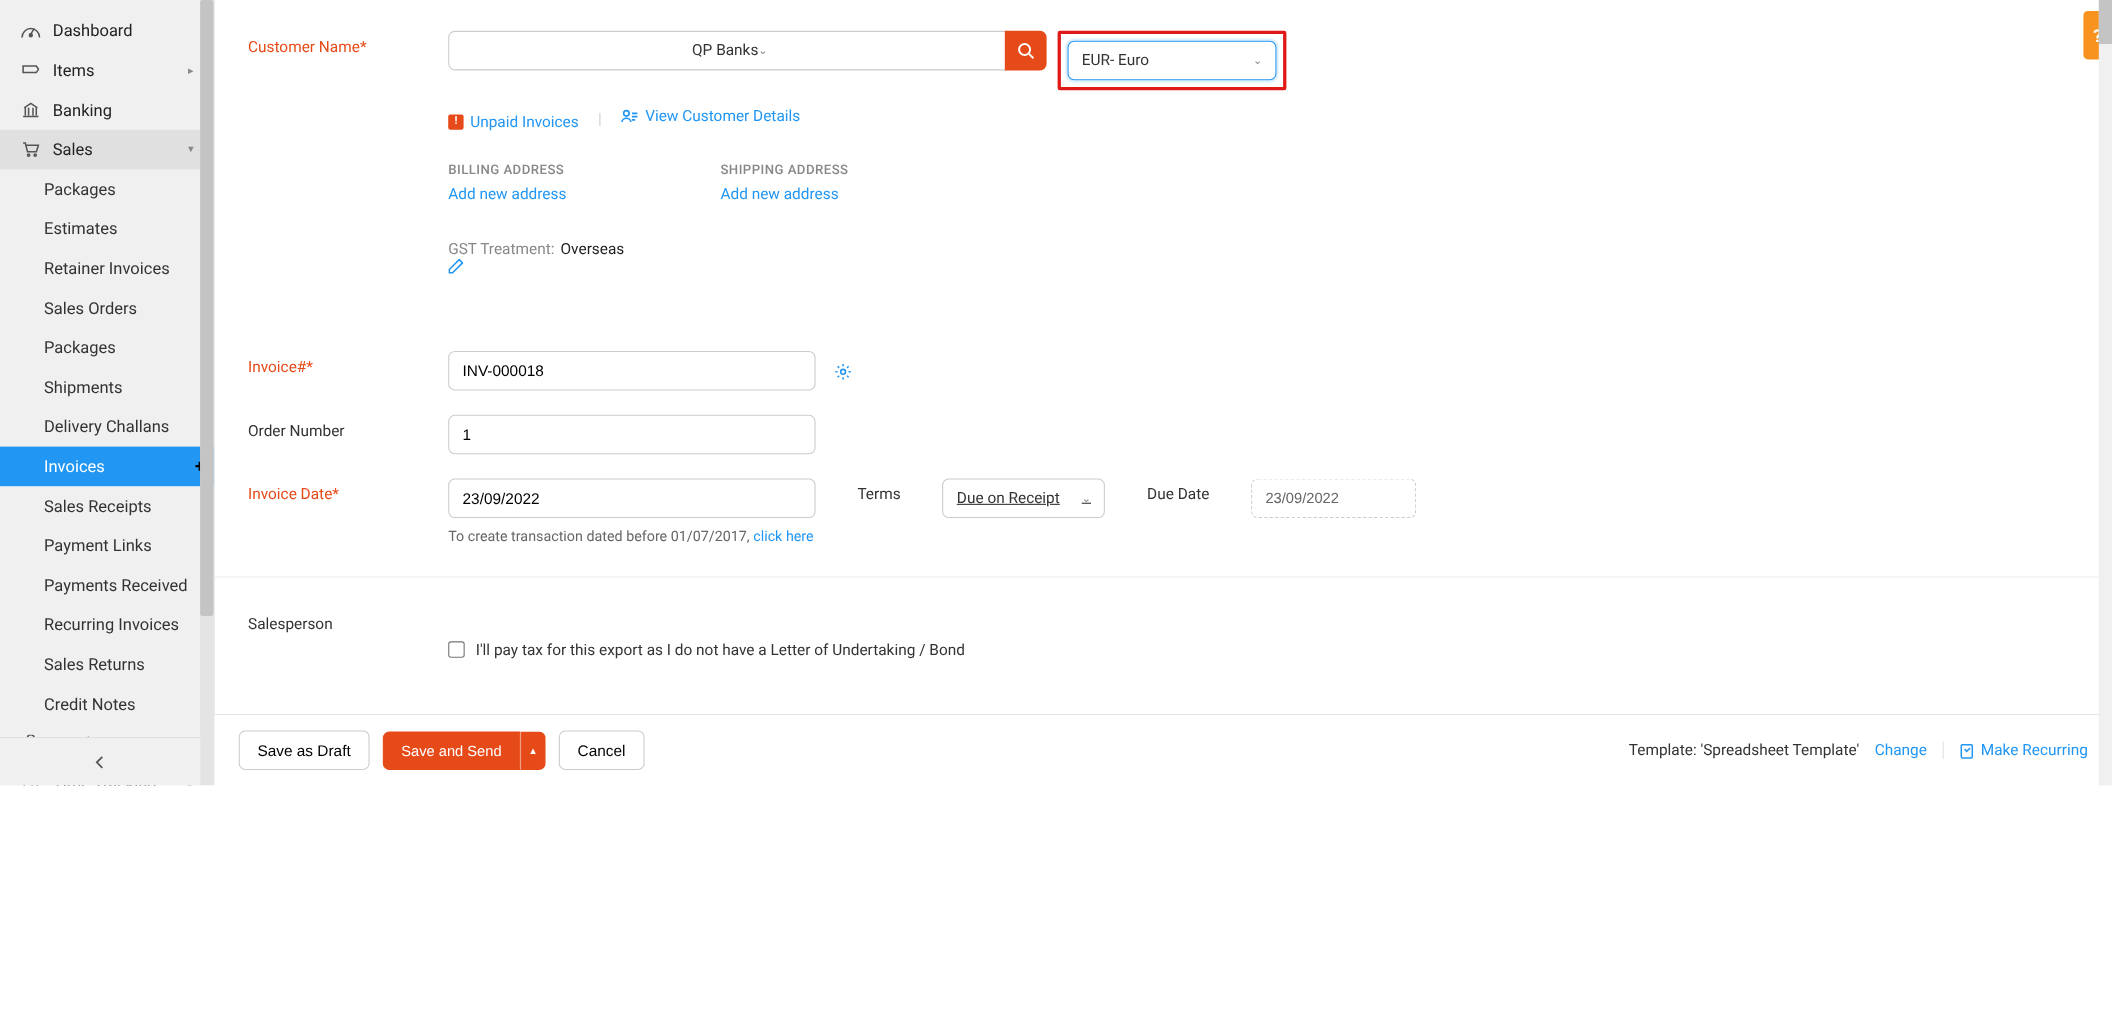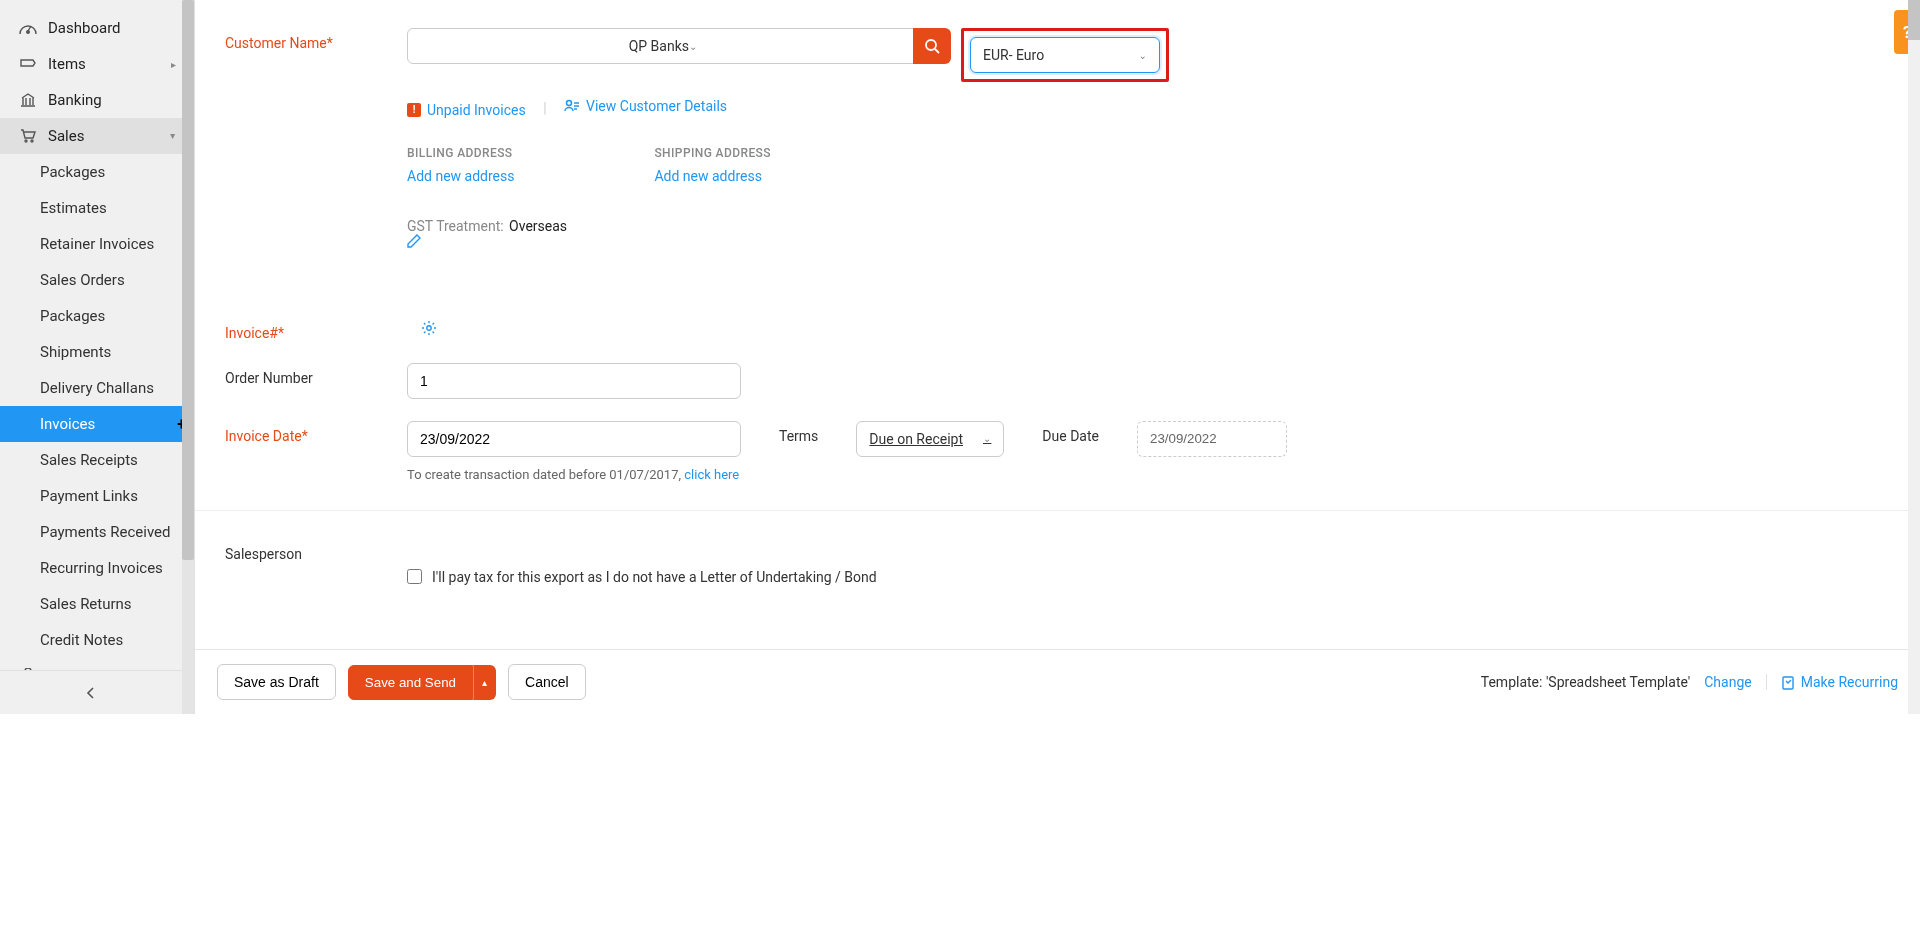--- a/index.html
+++ b/index.html
@@ -246,20 +246,21 @@
             </span>
           </div>
         </div>
       </div>
 
       <div class="section-gap"></div>
 
       <div class="form-row">
         <div class="form-label required">Invoice#*</div>
         <div class="form-content">
+          <input class="input-box input-text" value="INV-000018" style="">
           <span class="gear-icon">
             <svg width="16" height="16" viewBox="0 0 16 16" fill="none" stroke="#2196f3" stroke-width="1.4">
                 <circle cx="8" cy="8" r="2.2"></circle>
                 <path d="M8 1v2M8 13v2M1 8h2M13 8h2M3 3l1.4 1.4M11.6 11.6 13 13M3 13l1.4-1.4M11.6 4.4 13 3"></path>
               </svg>
           </span>
         </div>
       </div>
 
       <div class="form-row">

